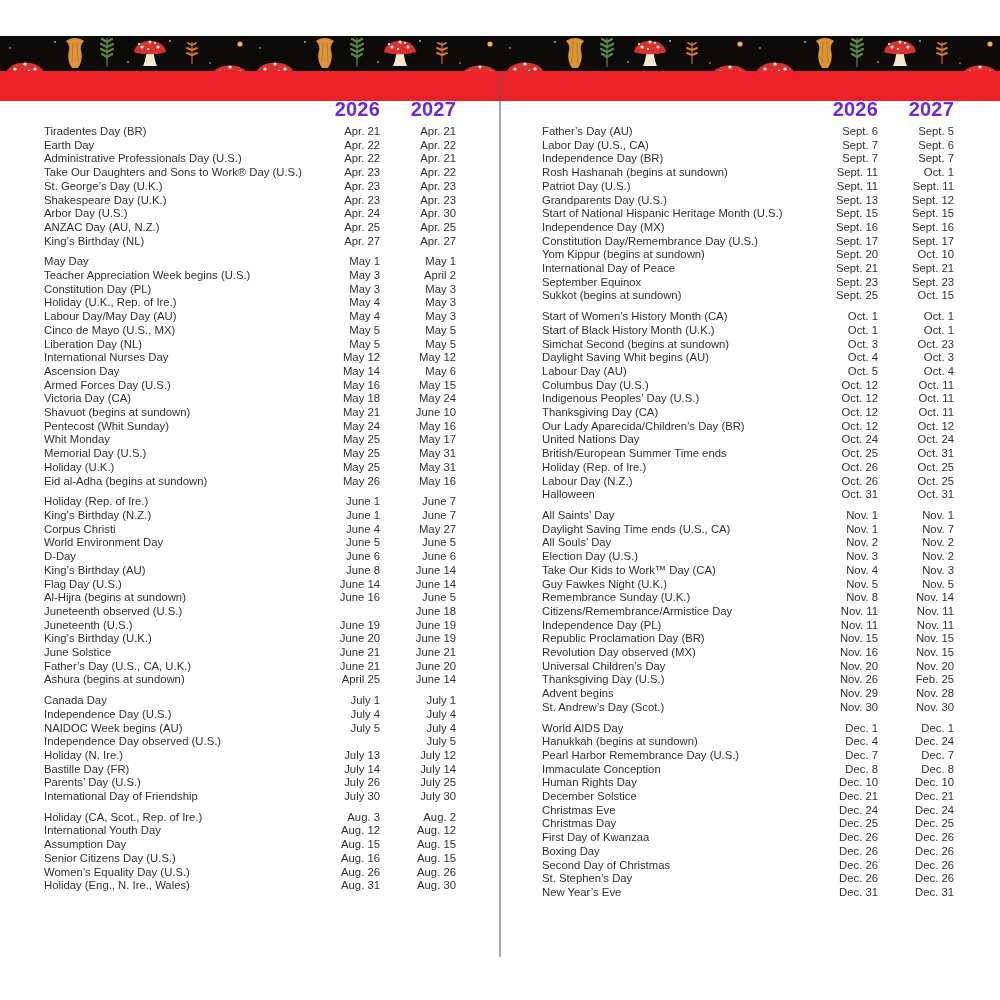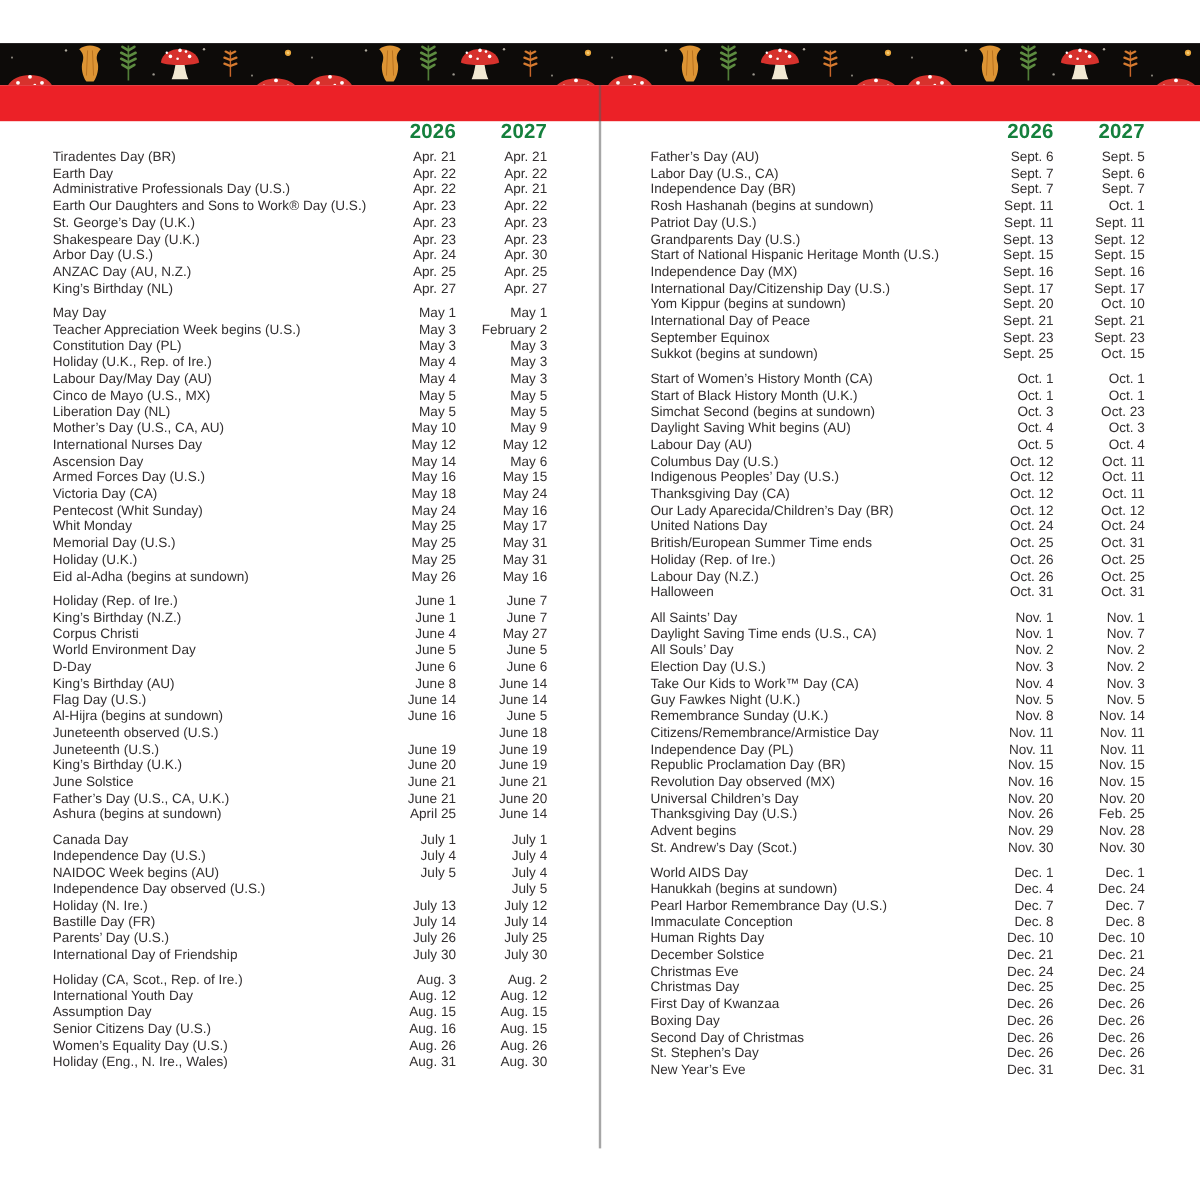--- a/index.html
+++ b/index.html
@@ -8,21 +8,21 @@
     font-family:"Liberation Sans",sans-serif;color:#332f30;
     -webkit-font-smoothing:antialiased;
   }
   .band-black{position:absolute;top:36px;left:0;width:1000px;height:35px;background:#0d0b09;overflow:hidden;}
   .band-black svg{display:block;width:1000px;height:35px;}
   .band-red{position:absolute;top:71px;left:0;width:1000px;height:30px;}
   .divider{position:absolute;left:499px;top:71px;width:2px;height:886px;background:rgba(92,92,92,.55);}
   .col{position:absolute;top:100px;width:412px;}
   #left-col{left:44px;}
   #right-col{left:542px;}
-  .years{display:flex;align-items:flex-start;font-weight:bold;font-size:17px;letter-spacing:.2px;color:#15803d;margin-bottom:6px;line-height:19px;}
+  .years{display:flex;align-items:flex-start;font-weight:bold;font-size:20px;letter-spacing:.2px;color:#6d28d9;margin-bottom:6px;line-height:19px;}
   .spacer{flex:1;}
   .row{display:flex;font-size:11.3px;line-height:13.7px;white-space:nowrap;}
   .name{flex:1;min-width:0;overflow:visible;}
   .d1,.d1h{width:72px;text-align:right;flex-shrink:0;}
   .d2,.d2h{width:76px;text-align:right;flex-shrink:0;}
   .group{margin-bottom:7px;}
 </style>
 </head>
 <body>
 
@@ -107,21 +107,21 @@
     <span class="d2">Apr. 22</span>
   </div>
 
   <div class="row">
     <span class="name">Administrative Professionals Day (U.S.)</span>
     <span class="d1">Apr. 22</span>
     <span class="d2">Apr. 21</span>
   </div>
 
   <div class="row">
-    <span class="name">Earth Our Daughters and Sons to Work® Day (U.S.)</span>
+    <span class="name">Take Our Daughters and Sons to Work® Day (U.S.)</span>
     <span class="d1">Apr. 23</span>
     <span class="d2">Apr. 22</span>
   </div>
 
   <div class="row">
     <span class="name">St. George’s Day (U.K.)</span>
     <span class="d1">Apr. 23</span>
     <span class="d2">Apr. 23</span>
   </div>
 
@@ -152,21 +152,21 @@
       <div class="group">
   <div class="row">
     <span class="name">May Day</span>
     <span class="d1">May 1</span>
     <span class="d2">May 1</span>
   </div>
 
   <div class="row">
     <span class="name">Teacher Appreciation Week begins (U.S.)</span>
     <span class="d1">May 3</span>
-    <span class="d2">February 2</span>
+    <span class="d2">April 2</span>
   </div>
 
   <div class="row">
     <span class="name">Constitution Day (PL)</span>
     <span class="d1">May 3</span>
     <span class="d2">May 3</span>
   </div>
 
   <div class="row">
     <span class="name">Holiday (U.K., Rep. of Ire.)</span>
@@ -185,25 +185,20 @@
     <span class="d1">May 5</span>
     <span class="d2">May 5</span>
   </div>
 
   <div class="row">
     <span class="name">Liberation Day (NL)</span>
     <span class="d1">May 5</span>
     <span class="d2">May 5</span>
   </div>
 
-  <div class="row">
-    <span class="name">Mother’s Day (U.S., CA, AU)</span>
-    <span class="d1">May 10</span>
-    <span class="d2">May 9</span>
-  </div>
 
   <div class="row">
     <span class="name">International Nurses Day</span>
     <span class="d1">May 12</span>
     <span class="d2">May 12</span>
   </div>
 
   <div class="row">
     <span class="name">Ascension Day</span>
     <span class="d1">May 14</span>
@@ -215,20 +210,25 @@
     <span class="d1">May 16</span>
     <span class="d2">May 15</span>
   </div>
 
   <div class="row">
     <span class="name">Victoria Day (CA)</span>
     <span class="d1">May 18</span>
     <span class="d2">May 24</span>
   </div>
 
+  <div class="row">
+    <span class="name">Shavuot (begins at sundown)</span>
+    <span class="d1">May 21</span>
+    <span class="d2">June 10</span>
+  </div>
 
   <div class="row">
     <span class="name">Pentecost (Whit Sunday)</span>
     <span class="d1">May 24</span>
     <span class="d2">May 16</span>
   </div>
 
   <div class="row">
     <span class="name">Whit Monday</span>
     <span class="d1">May 25</span>
@@ -477,21 +477,21 @@
     <span class="d2">Sept. 15</span>
   </div>
 
   <div class="row">
     <span class="name">Independence Day (MX)</span>
     <span class="d1">Sept. 16</span>
     <span class="d2">Sept. 16</span>
   </div>
 
   <div class="row">
-    <span class="name">International Day/Citizenship Day (U.S.)</span>
+    <span class="name">Constitution Day/Remembrance Day (U.S.)</span>
     <span class="d1">Sept. 17</span>
     <span class="d2">Sept. 17</span>
   </div>
 
   <div class="row">
     <span class="name">Yom Kippur (begins at sundown)</span>
     <span class="d1">Sept. 20</span>
     <span class="d2">Oct. 10</span>
   </div>
 

